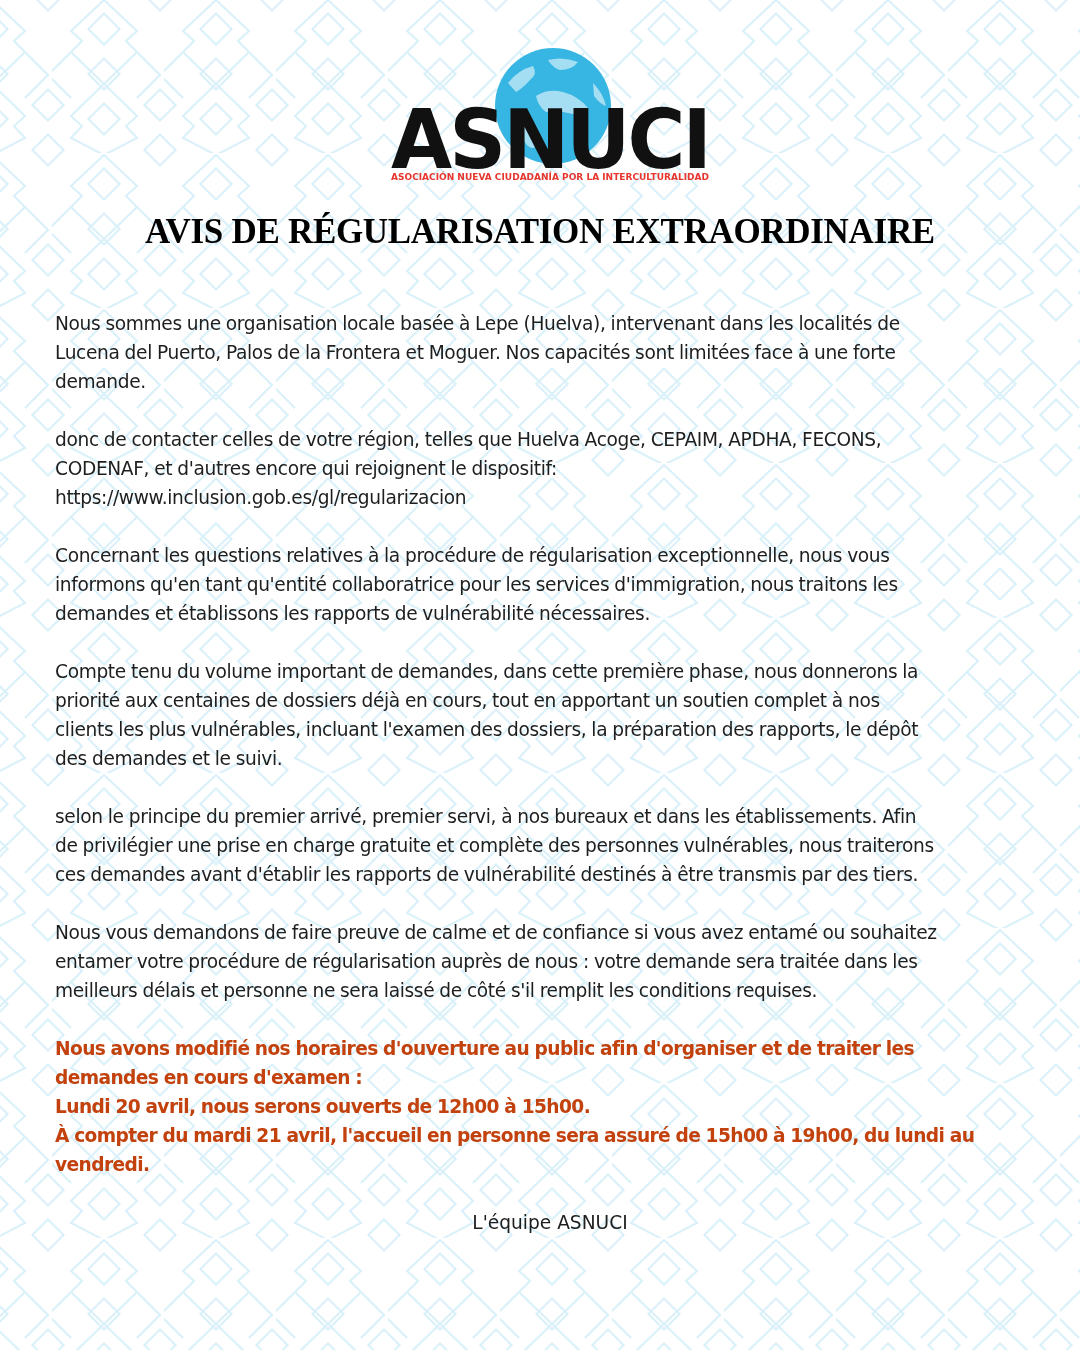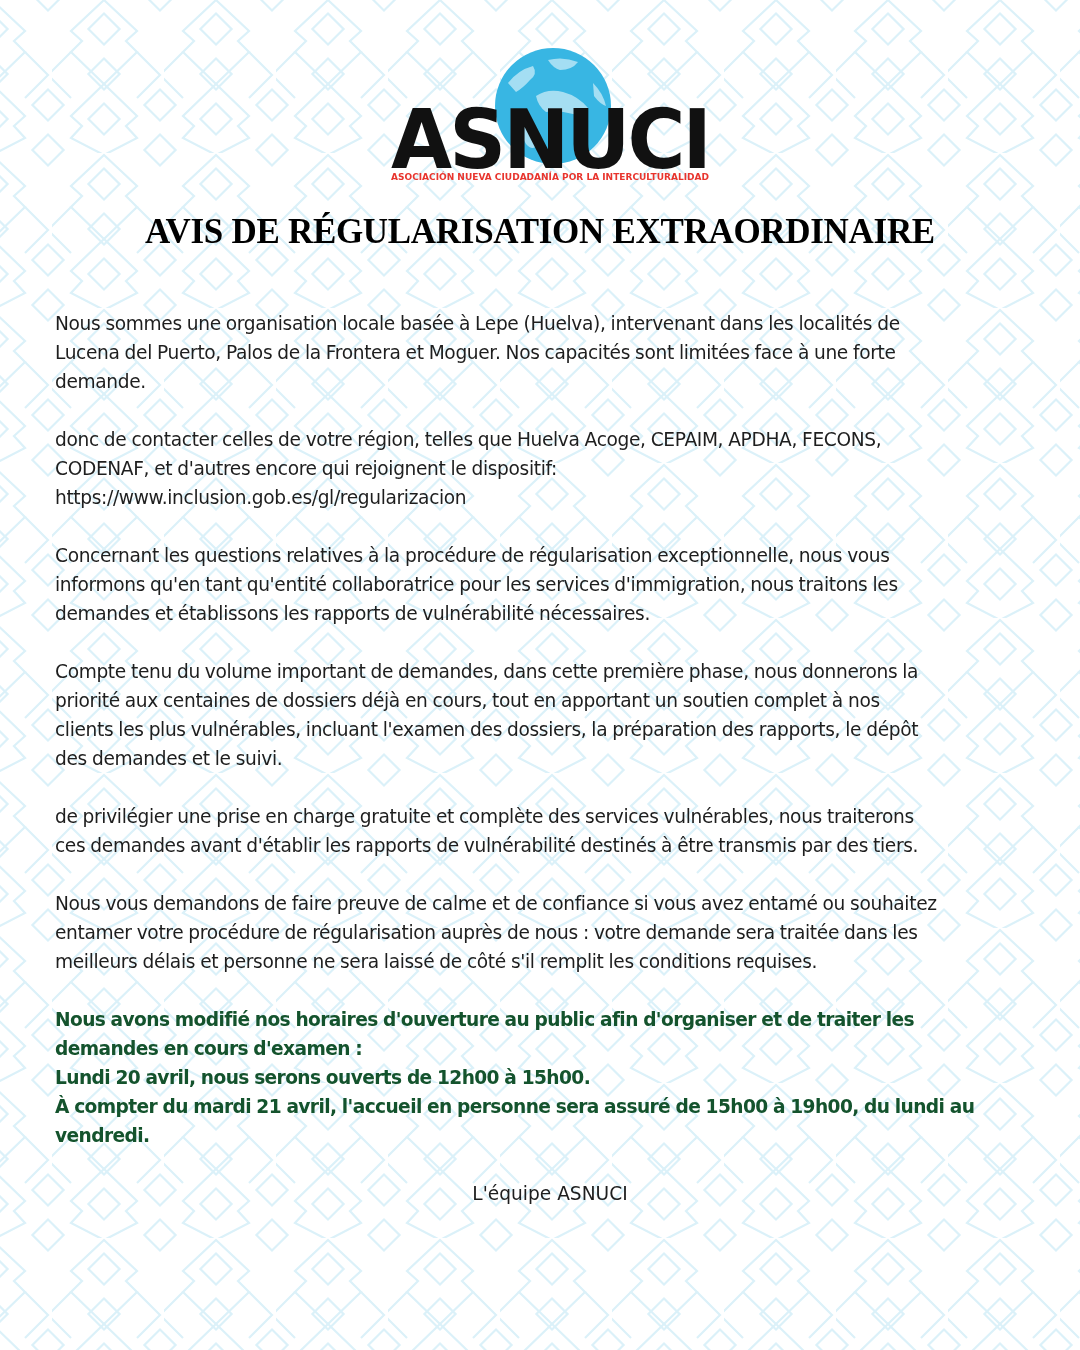--- a/index.html
+++ b/index.html
@@ -59,21 +59,21 @@
       margin: 0 0 29px 0;
       font-size: 18.6px;
       line-height: 29px;
       color: #1e1e1e;
       letter-spacing: -0.35px;
       word-spacing: -0.5px;
     }
     .para .line { display: block; white-space: nowrap; }
     .para.bold {
       font-weight: bold;
-      color: #14532d;
+      color: #c2410c;
       letter-spacing: -0.6px;
     }
     .signature {
       margin: 0;
       font-size: 18.6px;
       line-height: 29px;
       color: #1e1e1e;
       text-align: center;
     }
   </style>
@@ -142,21 +142,22 @@
       <span class="line">informons qu'en tant qu'entité collaboratrice pour les services d'immigration, nous traitons les</span>
       <span class="line">demandes et établissons les rapports de vulnérabilité nécessaires.</span>
     </p>
     <p class="para">
       <span class="line">Compte tenu du volume important de demandes, dans cette première phase, nous donnerons la</span>
       <span class="line">priorité aux centaines de dossiers déjà en cours, tout en apportant un soutien complet à nos</span>
       <span class="line">clients les plus vulnérables, incluant l'examen des dossiers, la préparation des rapports, le dépôt</span>
       <span class="line">des demandes et le suivi.</span>
     </p>
     <p class="para">
-      <span class="line">de privilégier une prise en charge gratuite et complète des services vulnérables, nous traiterons</span>
+      <span class="line">selon le principe du premier arrivé, premier servi, à nos bureaux et dans les établissements. Afin</span>
+      <span class="line">de privilégier une prise en charge gratuite et complète des personnes vulnérables, nous traiterons</span>
       <span class="line">ces demandes avant d'établir les rapports de vulnérabilité destinés à être transmis par des tiers.</span>
     </p>
     <p class="para">
       <span class="line">Nous vous demandons de faire preuve de calme et de confiance si vous avez entamé ou souhaitez</span>
       <span class="line">entamer votre procédure de régularisation auprès de nous : votre demande sera traitée dans les</span>
       <span class="line">meilleurs délais et personne ne sera laissé de côté s'il remplit les conditions requises.</span>
     </p>
     <p class="para bold">
       <span class="line">Nous avons modifié nos horaires d'ouverture au public afin d'organiser et de traiter les</span>
       <span class="line">demandes en cours d'examen :</span>

